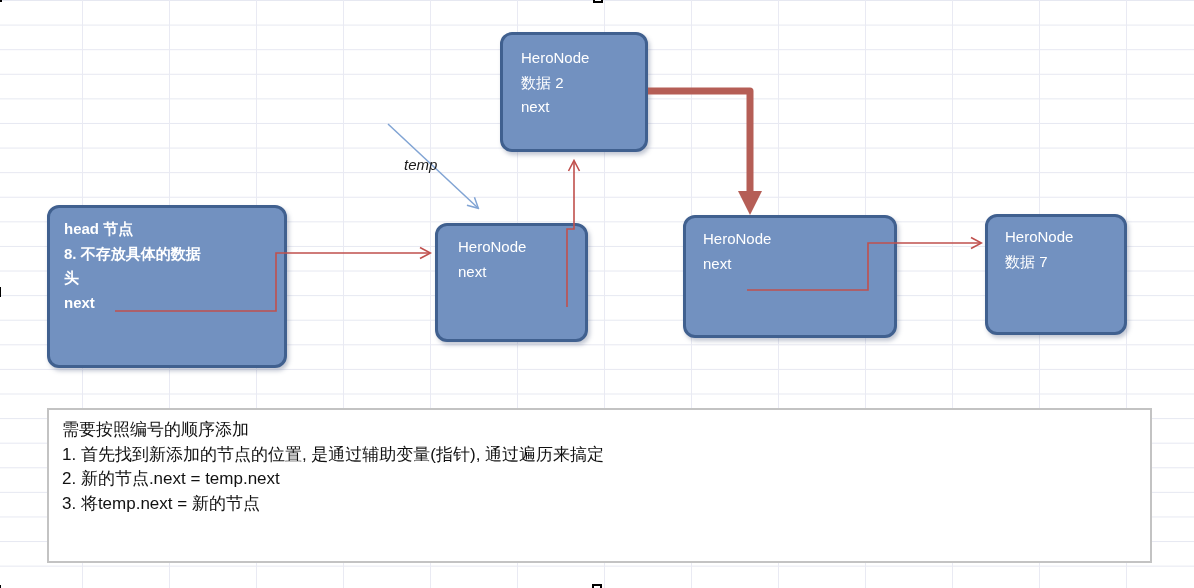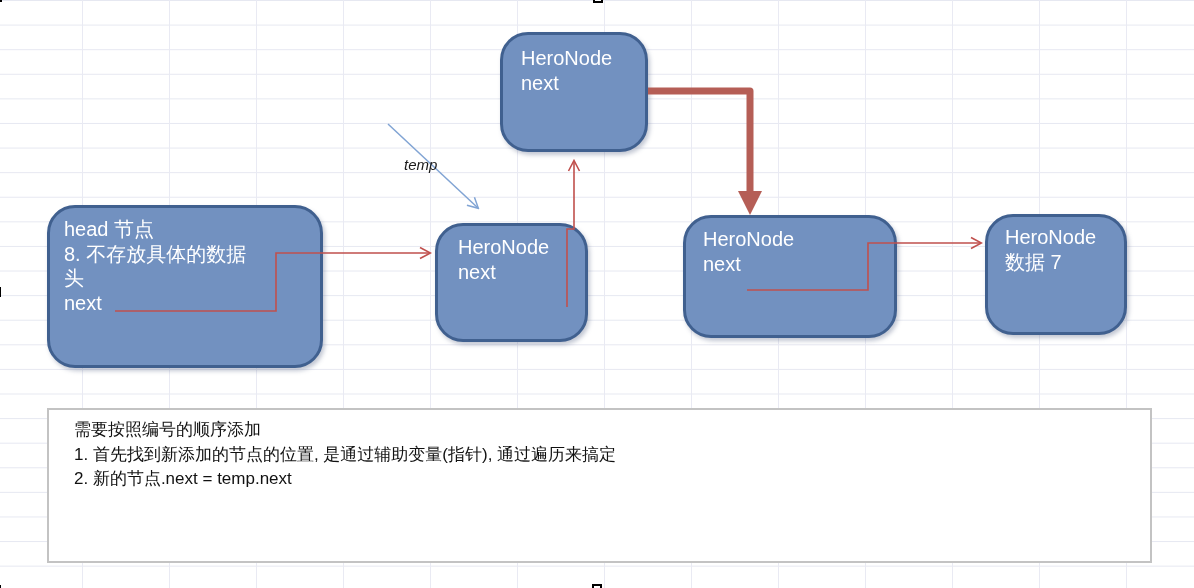--- a/index.html
+++ b/index.html
@@ -6,40 +6,40 @@
   html,body { width:1194px; height:588px; overflow:hidden; background:#ffffff;
               font-family:"Liberation Sans", sans-serif; }
   .canvas { position:relative; width:1194px; height:588px; background:#ffffff;
     background-image:
       linear-gradient(to right, #e9eaf3 1px, transparent 1px),
       linear-gradient(to bottom, #e6e8f1 1px, transparent 1px);
     background-size: 87px 100%, 100% 24.6px;
     background-position: 82px 0, 0 0; }
 
   .node { position:absolute; background:#7291c0; border:3px solid #40608f;
-          border-radius:28px; color:#ffffff; font-size:20px; line-height:24.5px;
+          border-radius:12px; color:#ffffff; font-size:15px; line-height:24.5px;
           box-shadow:2px 3px 4px rgba(80,95,130,0.35); z-index:2; }
   .node div { white-space:nowrap; }
 
-  .n-head { left:47px;  top:205px; width:276px; height:163px; padding:9px 12px 0 14px; }
+  .n-head { left:47px;  top:205px; width:240px; height:163px; padding:9px 12px 0 14px;font-weight:bold; }
   .n-h2   { left:500px; top:32px;  width:148px; height:120px; padding:11px 0 0 18px; }
   .n-h1   { left:435px; top:223px; width:153px; height:119px; padding:9px 0 0 20px; }
   .n-h4   { left:683px; top:215px; width:214px; height:123px; padding:9px 0 0 17px; }
   .n-h7   { left:985px; top:214px; width:142px; height:121px; padding:8px 0 0 17px; }
 
   svg.connectors { position:absolute; left:0; top:0; width:1194px; height:588px;
                    pointer-events:none; z-index:5; }
 
   .temp-label { position:absolute; left:404px; top:156px; font-size:15px;
                 color:#1a1a1a; z-index:6;font-style:italic; }
 
   .notes { position:absolute; left:47px; top:408px; width:1105px; height:155px;
            background:#ffffff; border:2px solid #c3c3c3; padding:8px 12px 0 13px;
            font-size:17px; line-height:24.6px; color:#111111; z-index:4; }
-  .notes div { white-space:nowrap;margin-left:12px; }
+  .notes div { white-space:nowrap; }
 
   .handle { position:absolute; width:10px; height:10px; background:#ffffff;
             border:2px solid #000000; z-index:9; }
   .h-tl { left:-8px;  top:-8px; }
   .h-tc { left:593px; top:-7px; }
   .h-ml { left:-9px;  top:287px; }
   .h-bc { left:592px; top:584px; }
   .h-bl { left:-9px;  top:585px; }
 </style>
 </head>
@@ -49,20 +49,21 @@
 
   <div class="node n-head">
     <div>head 节点</div>
     <div>8. 不存放具体的数据</div>
     <div>头</div>
     <div>next</div>
   </div>
 
   <div class="node n-h2">
     <div>HeroNode</div>
+    <div>数据 2</div>
     <div>next</div>
   </div>
 
   <div class="node n-h1">
     <div>HeroNode</div>
     <div>next</div>
   </div>
 
   <div class="node n-h4">
     <div>HeroNode</div>
@@ -97,20 +98,21 @@
 
     <line x1="388" y1="124" x2="478" y2="208" stroke="#81a4d4" stroke-width="1.5" marker-end="url(#openBlue)"></line>
   </svg>
 
   <div class="temp-label">temp</div>
 
   <div class="notes">
     <div>需要按照编号的顺序添加</div>
     <div>1. 首先找到新添加的节点的位置, 是通过辅助变量(指针), 通过遍历来搞定</div>
     <div>2. 新的节点.next = temp.next</div>
+    <div>3. 将temp.next = 新的节点</div>
   </div>
 
   <div class="handle h-tl"></div>
   <div class="handle h-tc"></div>
   <div class="handle h-ml"></div>
   <div class="handle h-bc"></div>
   <div class="handle h-bl"></div>
 </div>
 
 </body></html>

